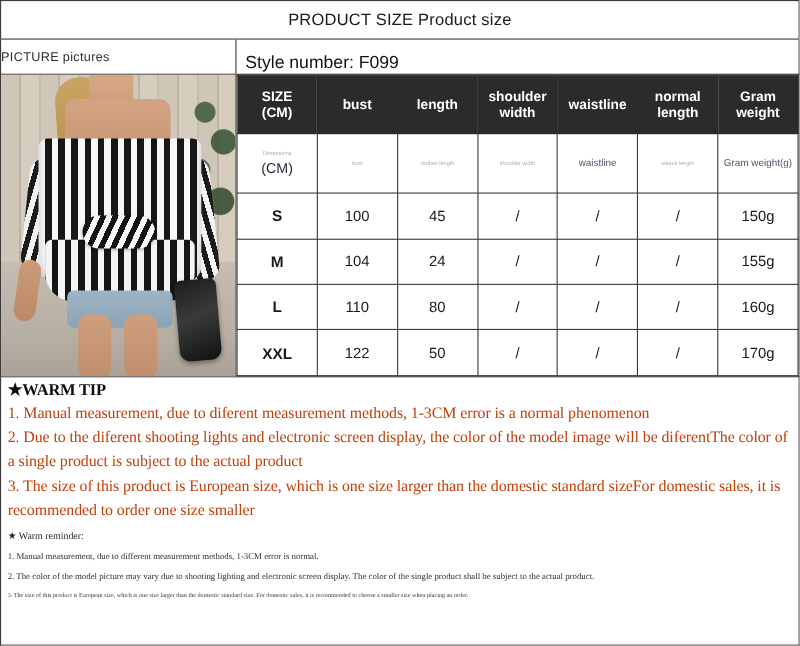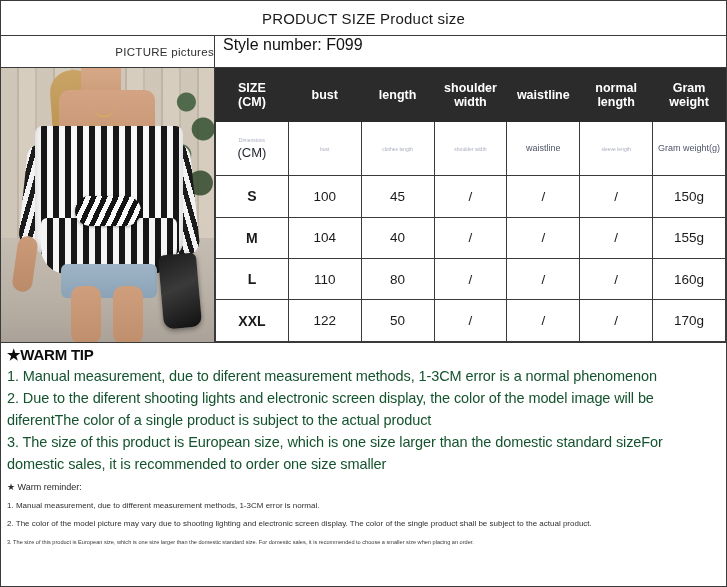--- a/index.html
+++ b/index.html
@@ -49,29 +49,29 @@
     border-right: 1px solid #3a3a3a;
     border-bottom: 1px solid #3a3a3a;
     box-sizing: border-box;
   }
   .pic-label-cell {
     width: 214px;
     border-right: 1px solid #3a3a3a;
     box-sizing: border-box;
     display: flex;
     align-items: center;
-    justify-content: flex-end;
+    justify-content: flex-start;
     font-size: 11.5px;
     color: #2f2f2f;
     letter-spacing: .3px;
   }
   .style-cell {
     flex: 1;
     display: flex;
-    align-items: flex-start;
+    align-items: flex-end;
     padding-left: 8px;
     font-size: 16px;
     color: #111;
     box-sizing: border-box;
   }
 
   
   .body-row {
     display: flex;
     height: 275px;
@@ -313,31 +313,32 @@
 
   
   .tips {
     border-left: 1px solid #3a3a3a;
     border-right: 1px solid #3a3a3a;
     border-bottom: 1px solid #3a3a3a;
     box-sizing: border-box;
     padding: 2px 9px 4px 6px;
     height: 244px;
     overflow: hidden;
+    font-family: Liberation Serif, serif;
   }
   .tip-head {
     font-size: 15px;
     font-weight: bold;
     color: #0d0d0d;
     line-height: 1.35;
     letter-spacing: -.2px;
   }
   .tip-line {
     font-size: 14.5px;
-    color: #14532d;
+    color: #c2410c;
     line-height: 1.52;
     letter-spacing: -.1px;
   }
   .reminder-head {
     font-size: 9px;
     color: #2a2a2a;
     margin-top: 6px;
     line-height: 1.5;
   }
   .reminder-line {
@@ -453,21 +454,21 @@
             <td>100</td>
             <td>45</td>
             <td>/</td>
             <td>/</td>
             <td>/</td>
             <td>150g</td>
           </tr>
           <tr class="data-row">
             <td class="size-name">M</td>
             <td>104</td>
-            <td>40</td>
+            <td>24</td>
             <td>/</td>
             <td>/</td>
             <td>/</td>
             <td>155g</td>
           </tr>
           <tr class="data-row">
             <td class="size-name">L</td>
             <td>110</td>
             <td>80</td>
             <td>/</td>

